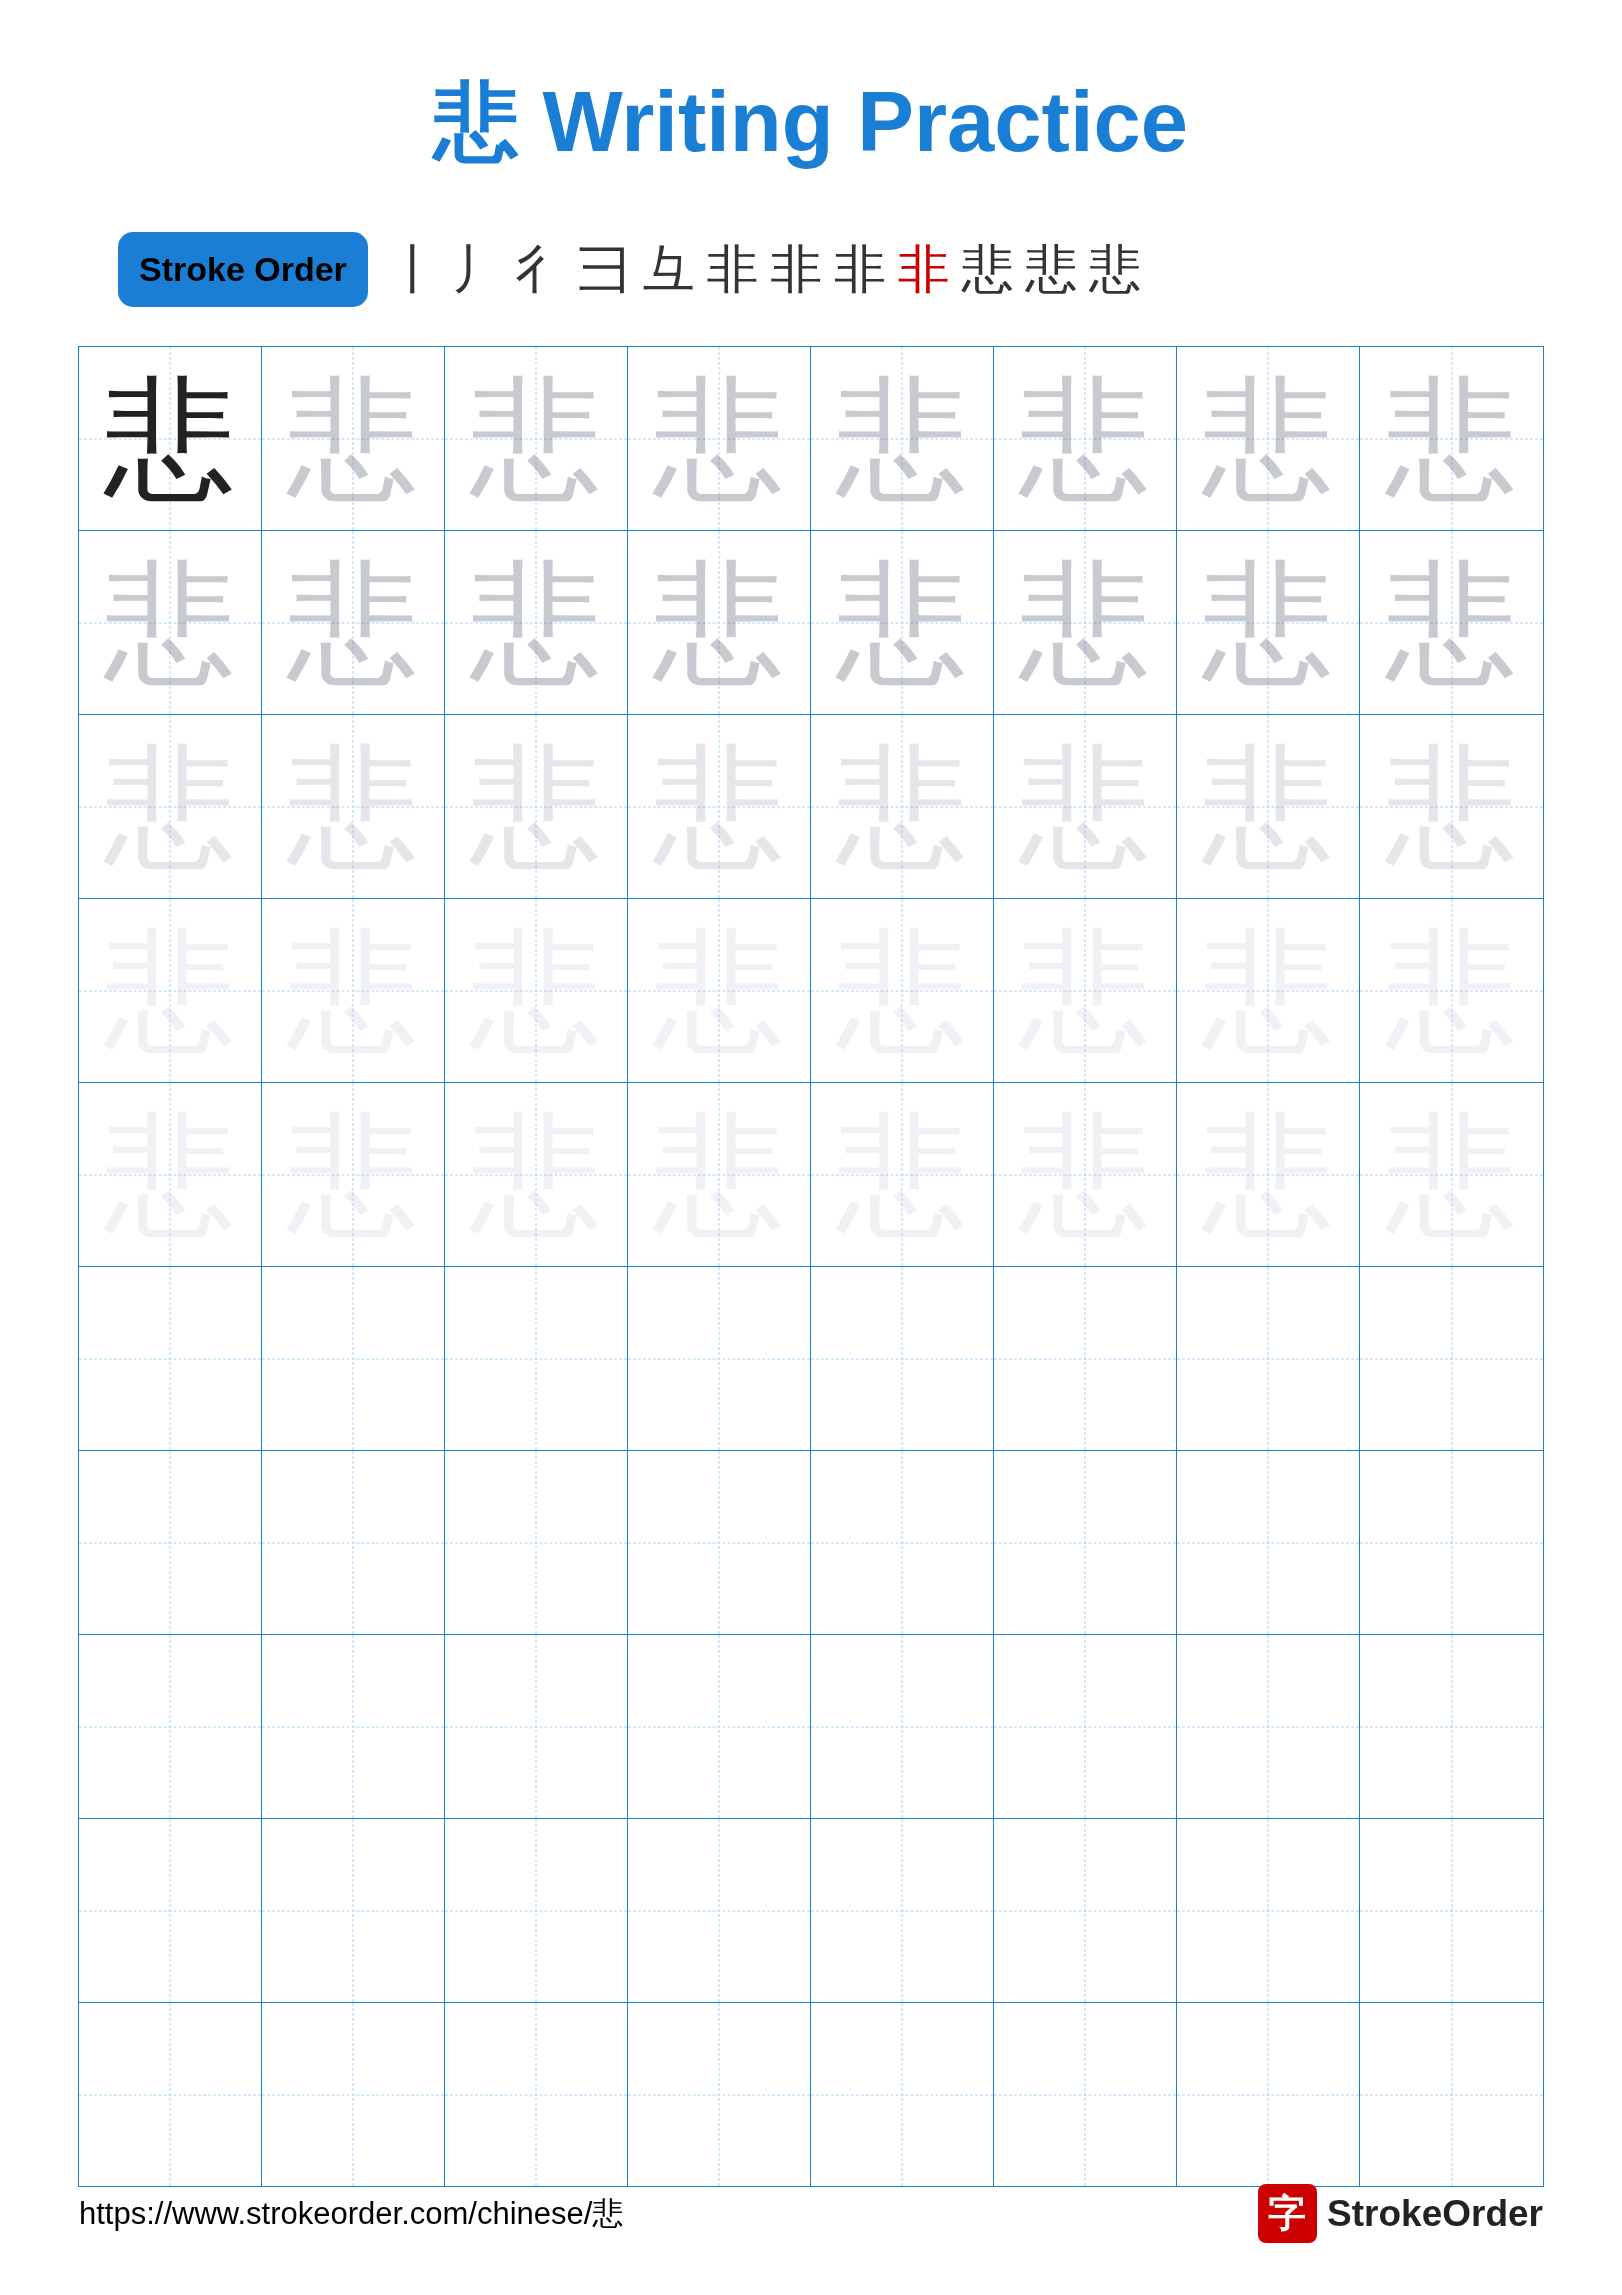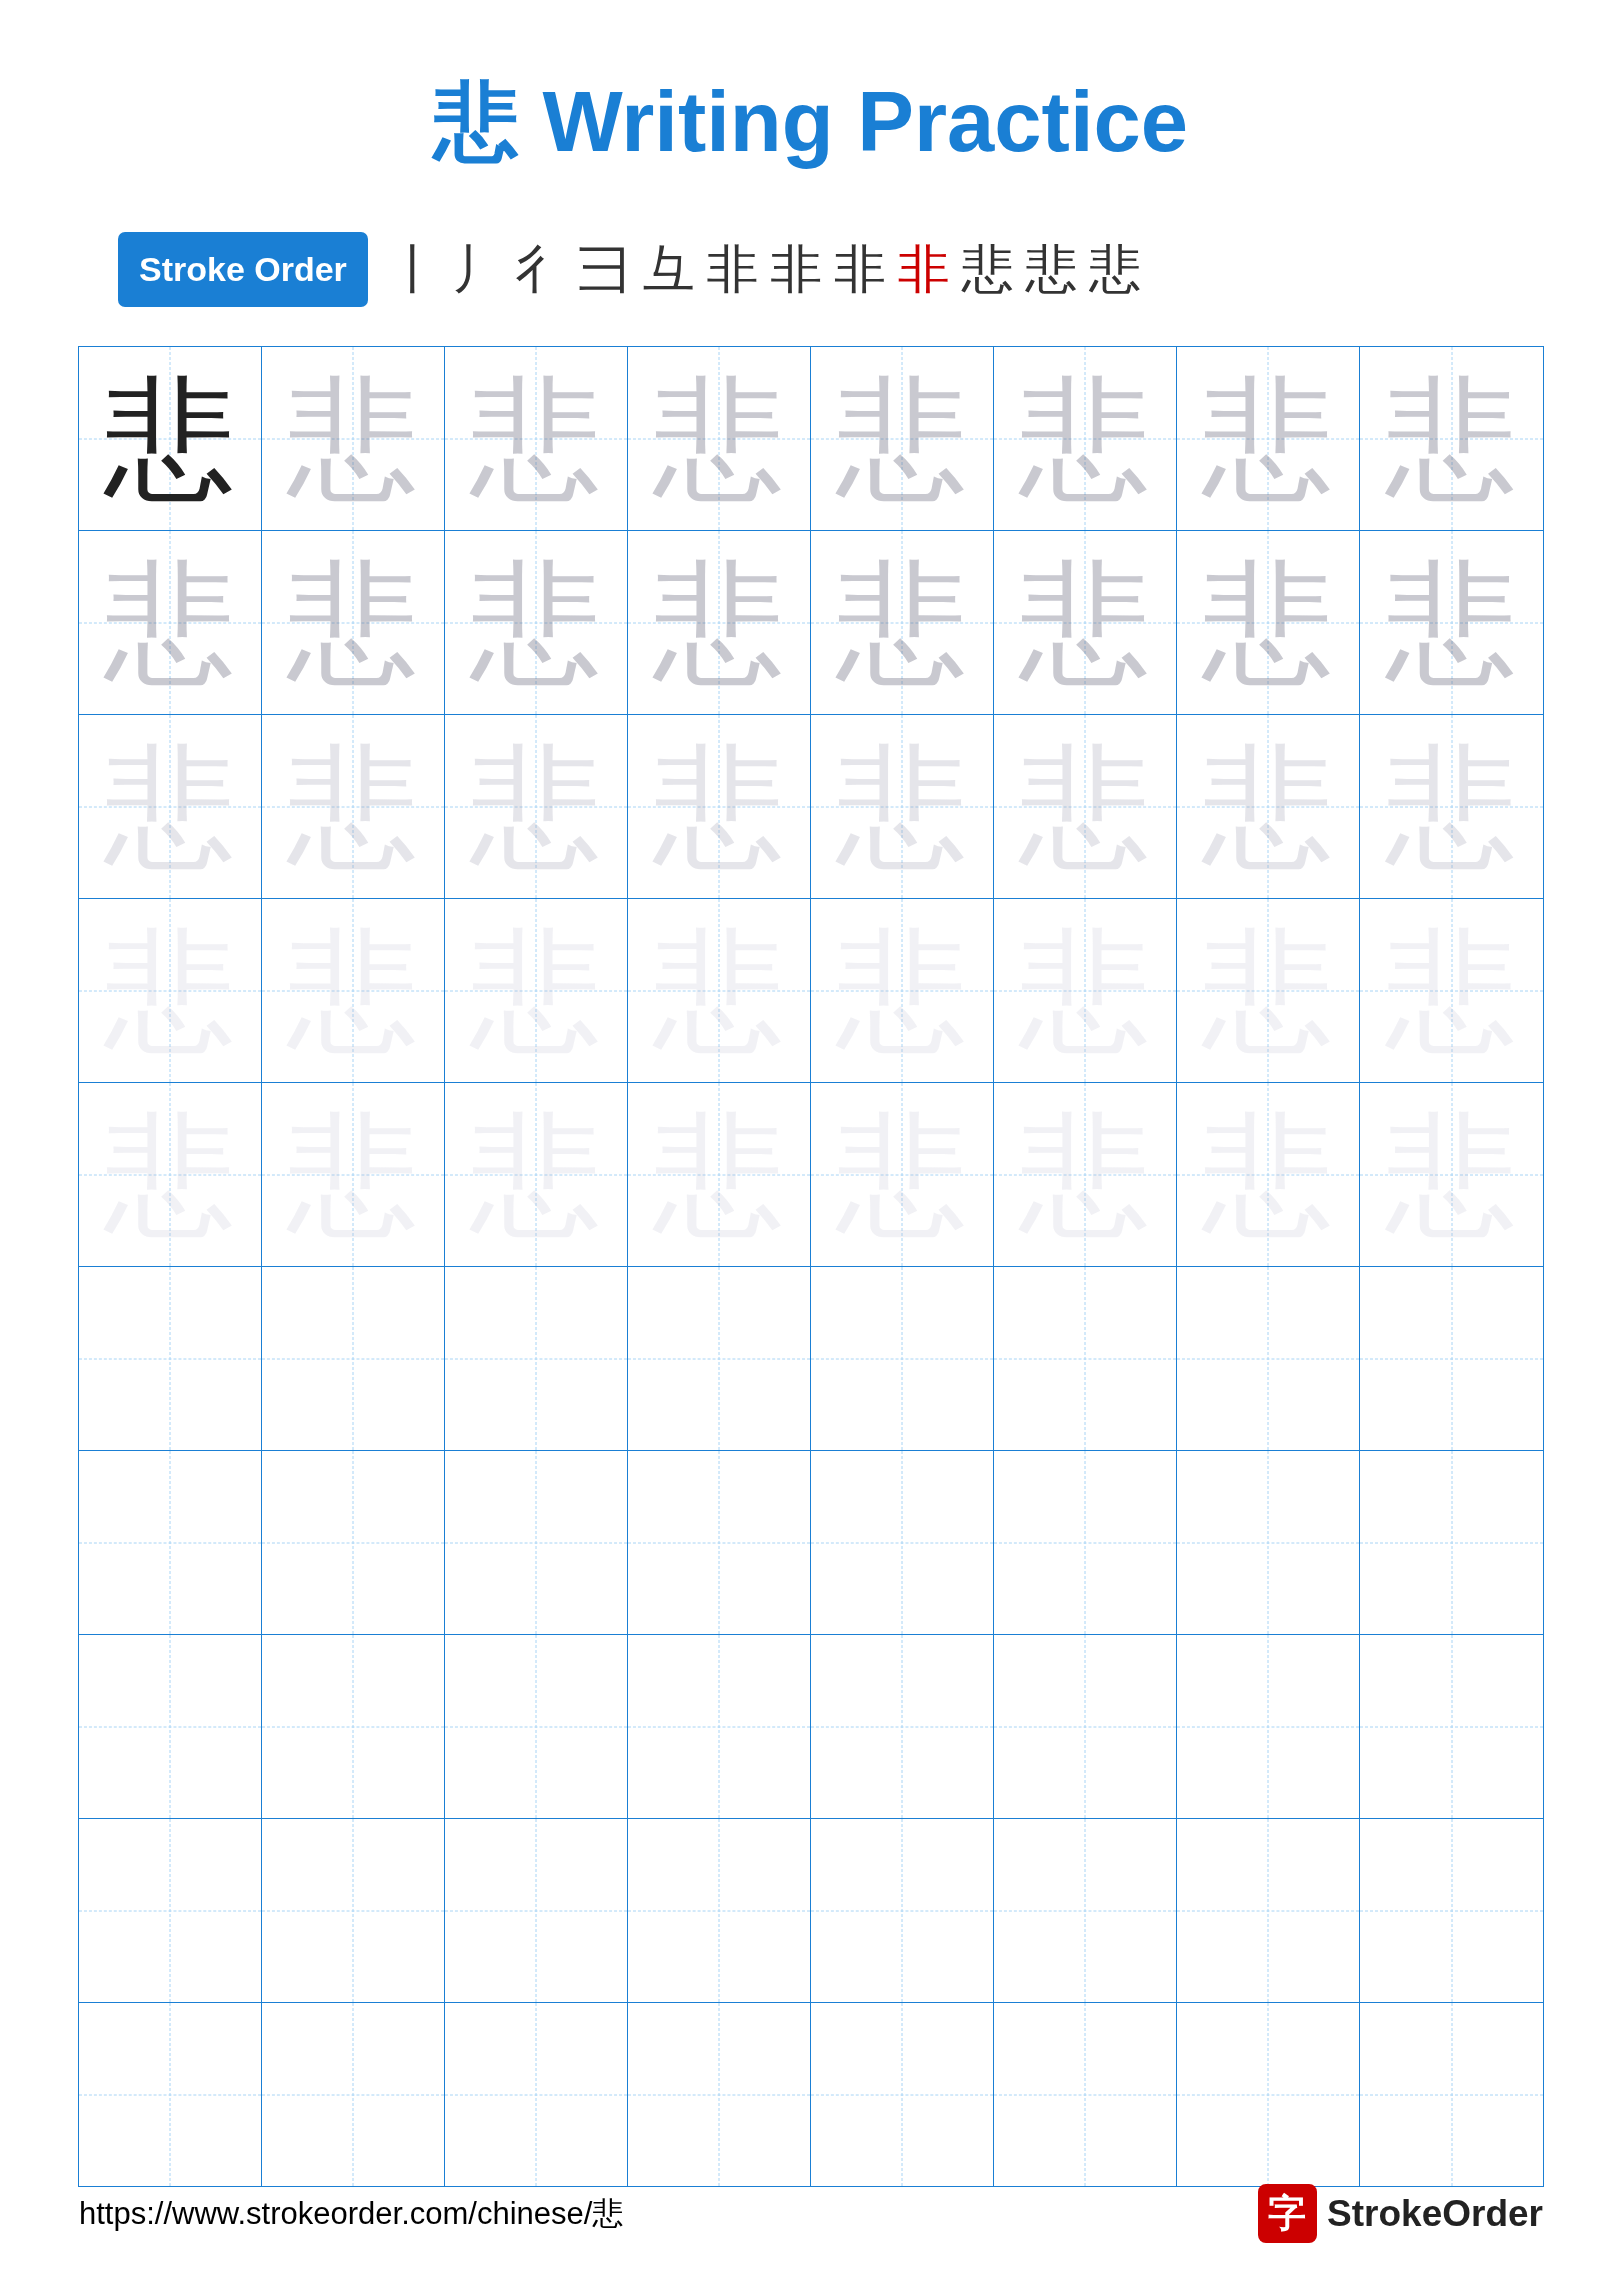--- a/index.html
+++ b/index.html
@@ -36,25 +36,25 @@
     .stroke-order-row {
       display: flex;
       align-items: center;
       gap: 19.6px;
       margin-bottom: 39px;
       width: 100%;
       padding-left: 39px;
     }
     .stroke-order-label {
       background: #1a7fd4;
-      color: #ffffff;
+      color: #000000;
       font-size: 34px;
       font-weight: bold;
       padding: 18px 21px;
-      border-radius: 7px;
+      border-radius: 15px;
       white-space: nowrap;
     }
     .stroke-order-chars {
       display: flex;
       align-items: center;
       gap: 11.8px;
       font-size: 52px;
     }
     .stroke-char {
       color: #333;

